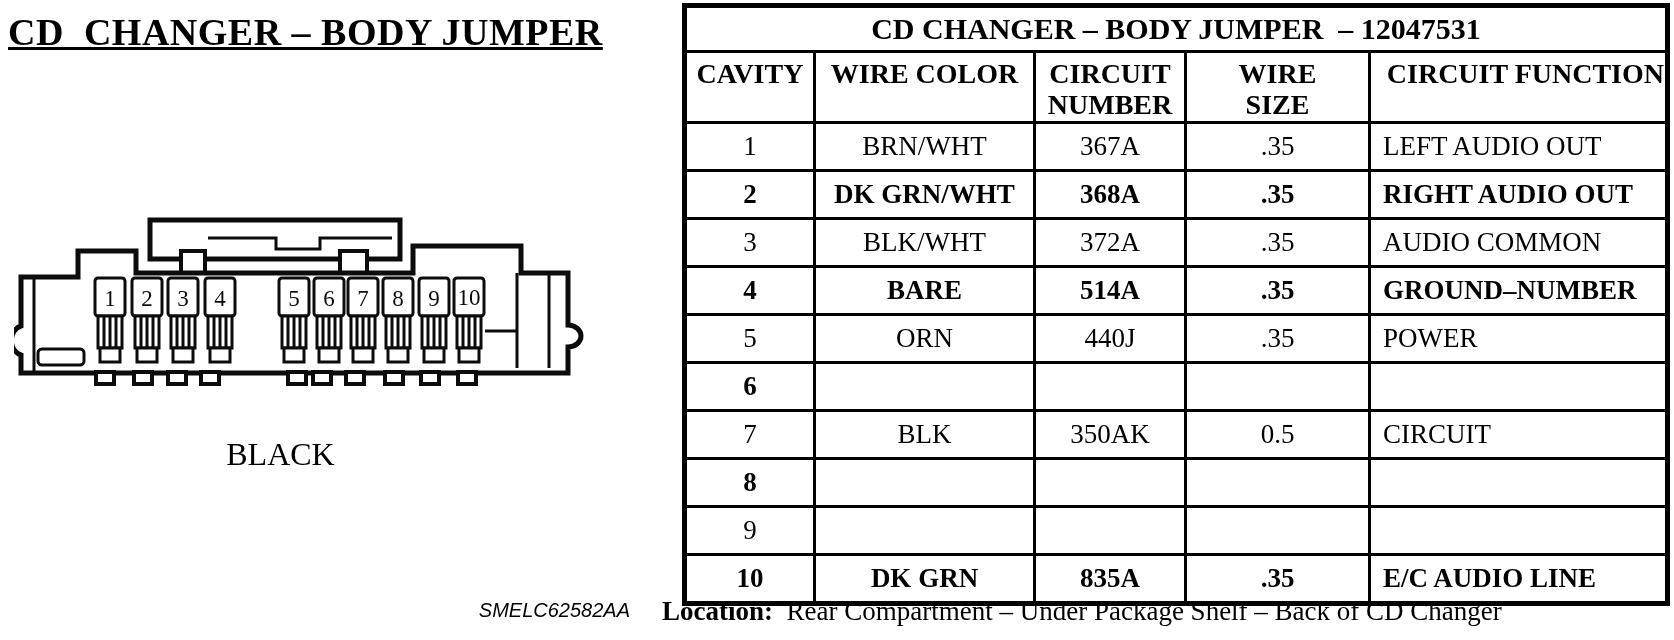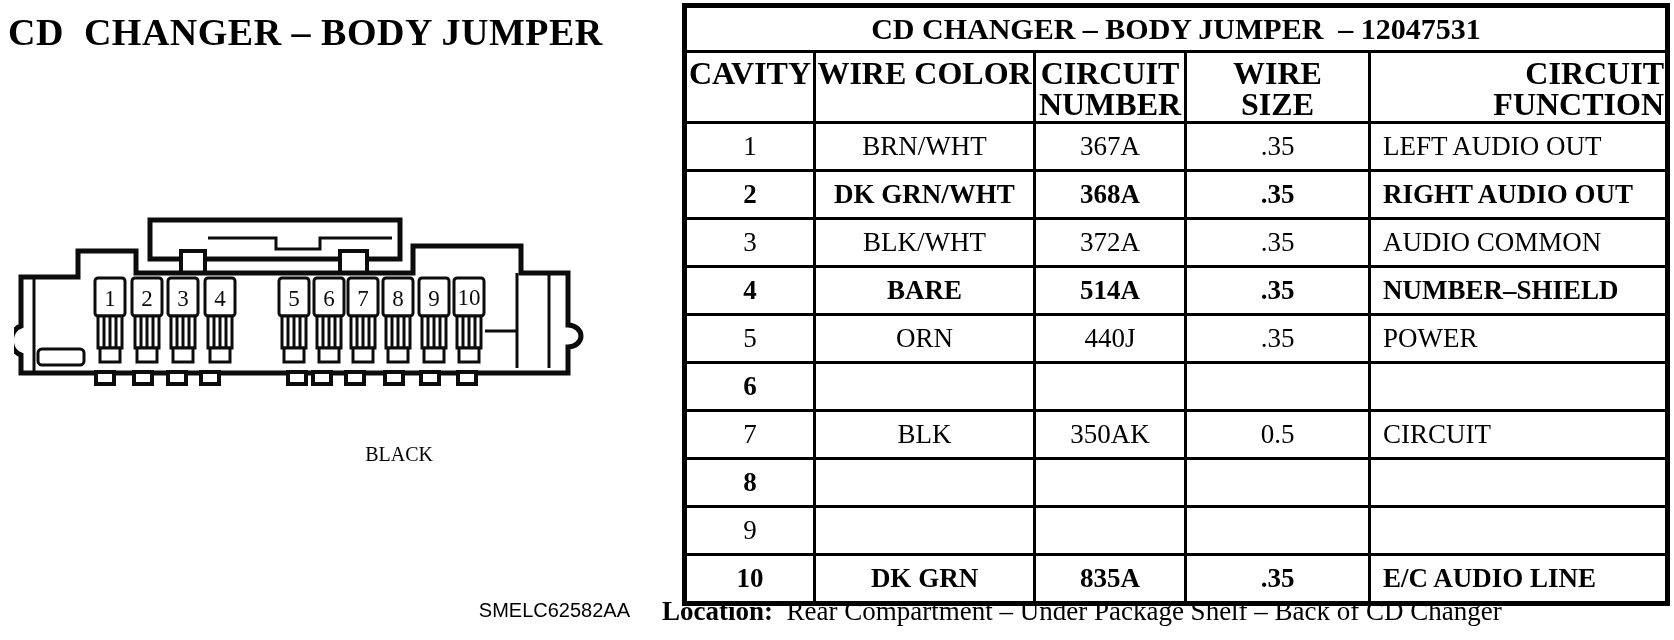--- a/index.html
+++ b/index.html
@@ -8,48 +8,50 @@
     width:1674px;height:640px;
     background:#ffffff;
     font-family:"Liberation Serif", serif;
     color:#000;
     overflow:hidden;
   }
   .doc-title{
     position:absolute;left:8px;top:10px;
     font-size:38px;font-weight:bold;letter-spacing:0.5px;
     white-space:pre;
+    text-decoration:underline;
   }
   .connector-svg{position:absolute;left:14px;top:188px;}
   .connector-label{
     position:absolute;left:128px;top:438px;width:305px;
-    text-align:right;font-size:20px;line-height:32px;
+    text-align:center;font-size:32px;line-height:32px;
   }
   .ref-code{
     position:absolute;left:428px;top:599px;width:202px;
     text-align:right;font-size:20px;
     font-family:"Liberation Sans", sans-serif;
+    font-style:italic;
   }
   .table-wrap{position:absolute;left:682px;top:3px;}
   table.pinout{
     border-collapse:collapse;table-layout:fixed;
     width:983px;background:#fff;
     border:5px solid #000;
   }
   table.pinout td, table.pinout th{
     border:3px solid #000;
     overflow:hidden;
   }
   td.title-cell{
     height:40px;text-align:center;
     font-size:30px;font-weight:bold;white-space:pre;
   }
   tr.head-row th{
     height:60px;vertical-align:top;padding-top:5px;
-    font-size:32px;font-weight:bold;
+    font-size:28px;font-weight:bold;
     text-align:center;white-space:pre-line;line-height:31px;
   }
   tr.head-row th.fn{text-align:right;padding-left:12px;}
   tbody td{
     height:43px;vertical-align:middle;
     font-size:27px;text-align:center;
   }
   tbody td.fn{text-align:left;padding-left:12px;margin-top:29px;}
   tbody tr:nth-child(even){font-weight:bold;}
   .location-line{
@@ -225,21 +227,21 @@
           <td>BLK/WHT</td>
           <td>372A</td>
           <td>.35</td>
           <td class="fn">AUDIO COMMON</td>
         </tr>
         <tr>
           <td>4</td>
           <td>BARE</td>
           <td>514A</td>
           <td>.35</td>
-          <td class="fn">NUMBER–SHIELD</td>
+          <td class="fn">GROUND–NUMBER</td>
         </tr>
         <tr>
           <td>5</td>
           <td>ORN</td>
           <td>440J</td>
           <td>.35</td>
           <td class="fn">POWER</td>
         </tr>
         <tr>
           <td>6</td>

